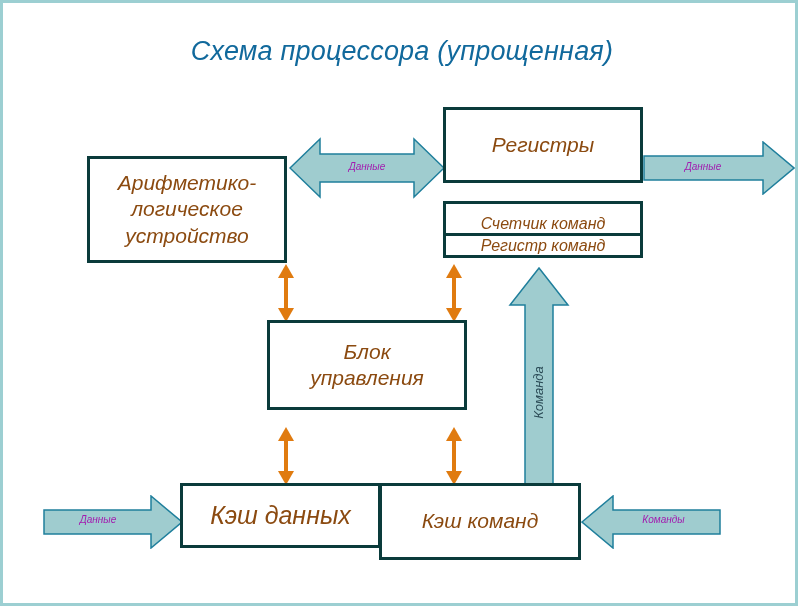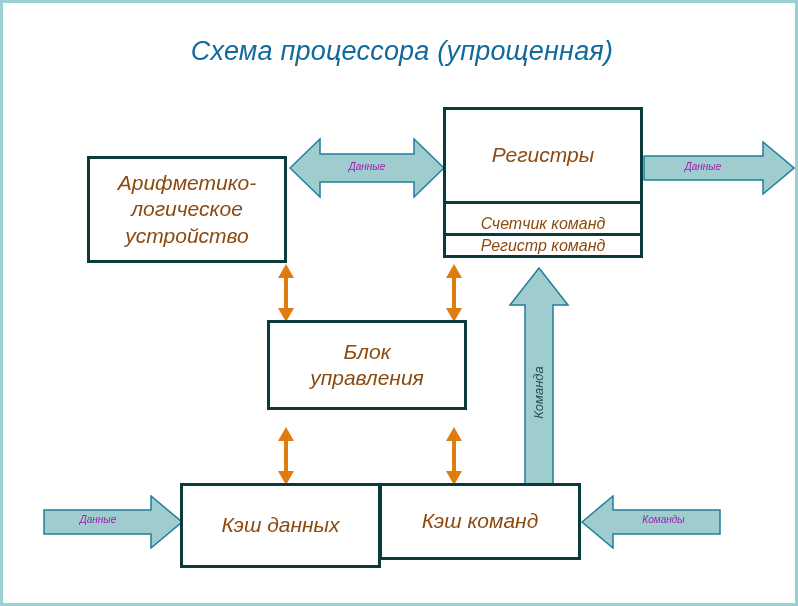--- a/index.html
+++ b/index.html
@@ -57,21 +57,21 @@
     font-size: 21px;
   }
 
   #registers-group {
     position: absolute;
     left: 440px; top: 104px;
     width: 200px; height: 159px;
   }
   #registers-main {
     left: 0; top: 0;
-    width: 200px; height: 97px;
+    width: 200px; height: 76px;
     font-size: 21px;
   }
   #pc-box {
     left: 0; top: 94px;
     width: 200px; height: 46px;
     font-size: 16px;
   }
   #ir-box {
     left: 0; top: 126px;
     width: 200px; height: 25px;
@@ -79,22 +79,22 @@
   }
 
   #control-unit {
     left: 264px; top: 317px;
     width: 200px; height: 90px;
     font-size: 21px;
   }
 
   #cache-data {
     left: 177px; top: 480px;
-    width: 201px; height: 85px;
-    font-size: 21px;
+    width: 201px; height: 65px;
+    font-size: 25px;
   }
   #cache-instr {
     left: 376px; top: 480px;
     width: 202px; height: 77px;
     font-size: 21px;
   }
 
   
   .arrow-svg {
     position: absolute;

